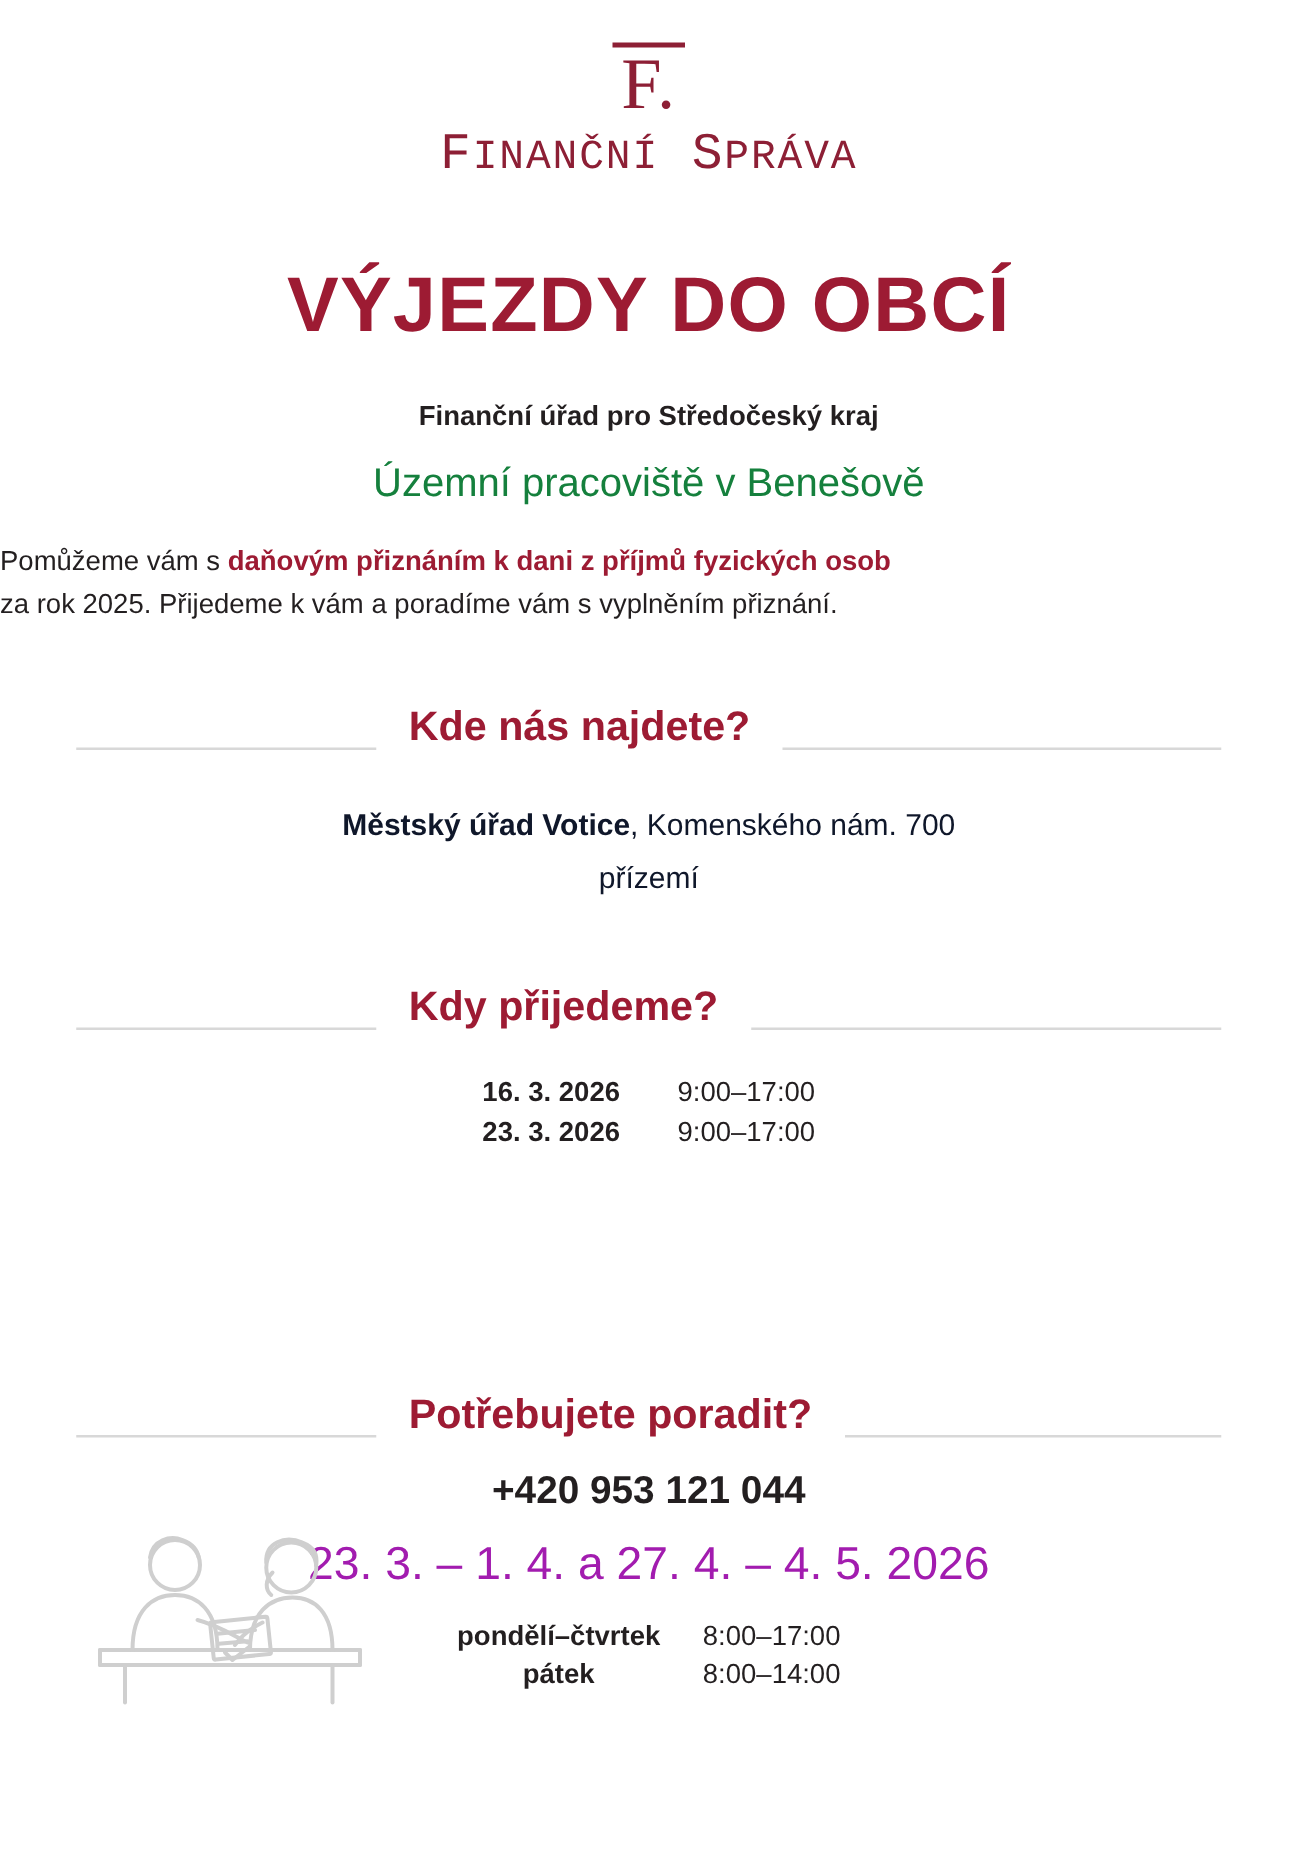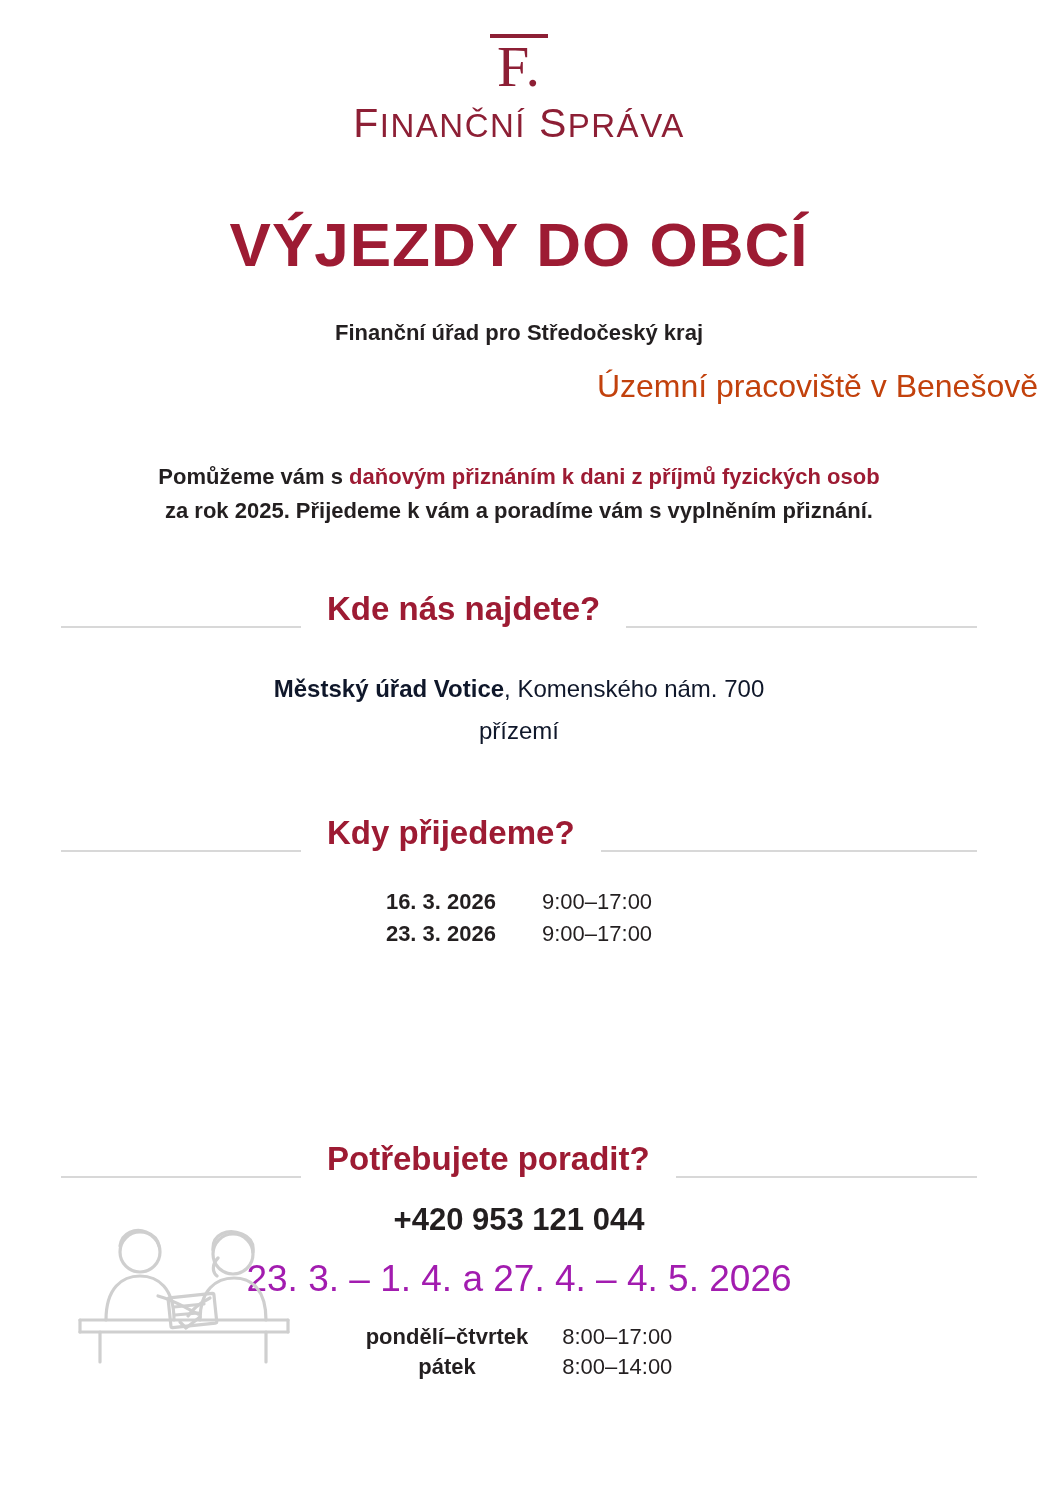--- a/index.html
+++ b/index.html
@@ -47,21 +47,21 @@
     top: 2px;
     left: 50%;
     transform: translateX(-50%);
     font-family: "Liberation Serif", serif;
     font-size: 58px;
     line-height: 62px;
     color: #8d1f35;
     letter-spacing: 1px;
   }
   .logo-text {
-    font-family: Liberation Sans, sans-serif;
+    font-family: Liberation Mono, monospace;
     font-size: 41px;
     letter-spacing: 1.5px;
     color: #8d1f35;
     margin-top: -4px;
   }
   .logo-text .small-caps {
     font-size: 33px;
   }
 
   
@@ -74,35 +74,34 @@
     margin-top: 62px;
   }
   .subtitle-1 {
     text-align: center;
     font-size: 22px;
     font-weight: bold;
     color: #231f20;
     margin-top: 40px;
   }
   .subtitle-2 {
-    text-align: right;
+    text-align: center;
     font-size: 32px;
-    color: #c2410c;
+    color: #15803d;
     margin-top: 22px;
     font-weight: normal;
   }
 
   
   .intro {
-    text-align: center;
+    text-align: left;
     font-size: 22px;
     line-height: 34px;
-    margin-top: 55px;
-    color: #231f20;
-    font-weight: bold;
+    margin-top: 27px;
+    color: #231f20;
   }
   .intro b {
     color: #9d1b33;
   }
 
   
   .section-head {
     display: flex;
     align-items: flex-end;
     margin: 0 auto;

